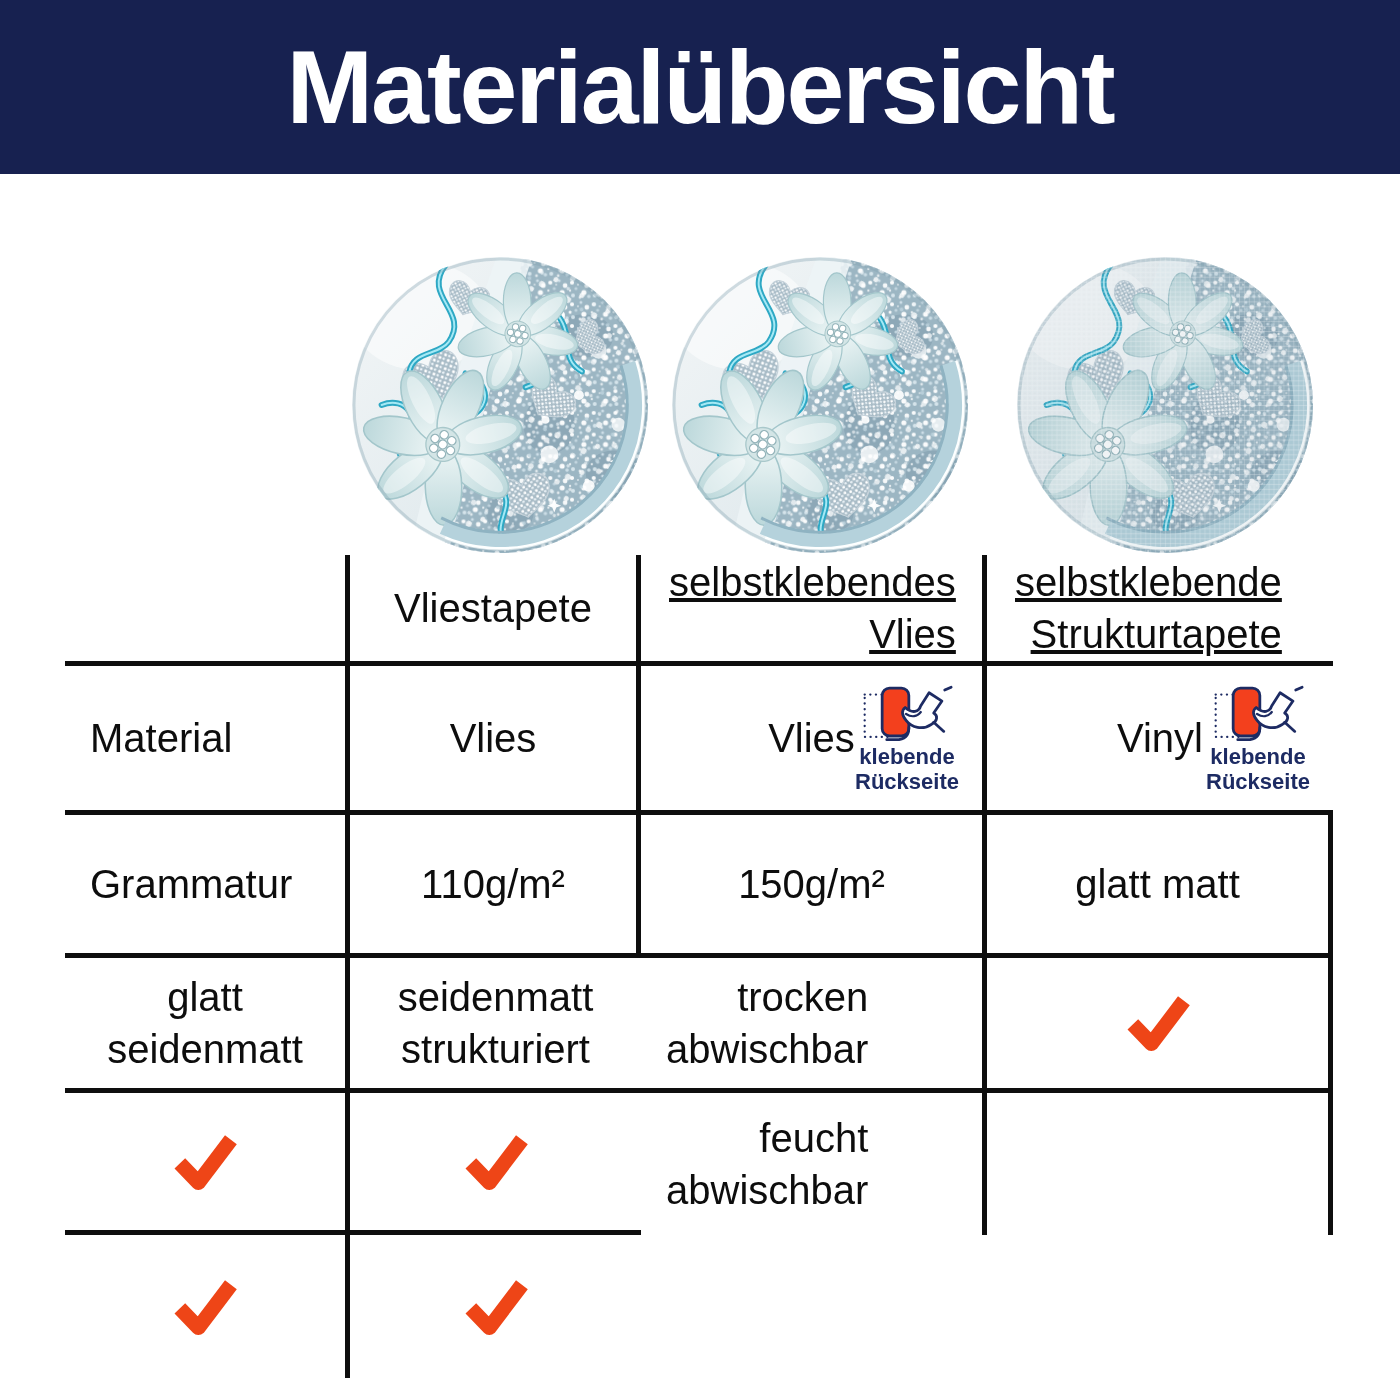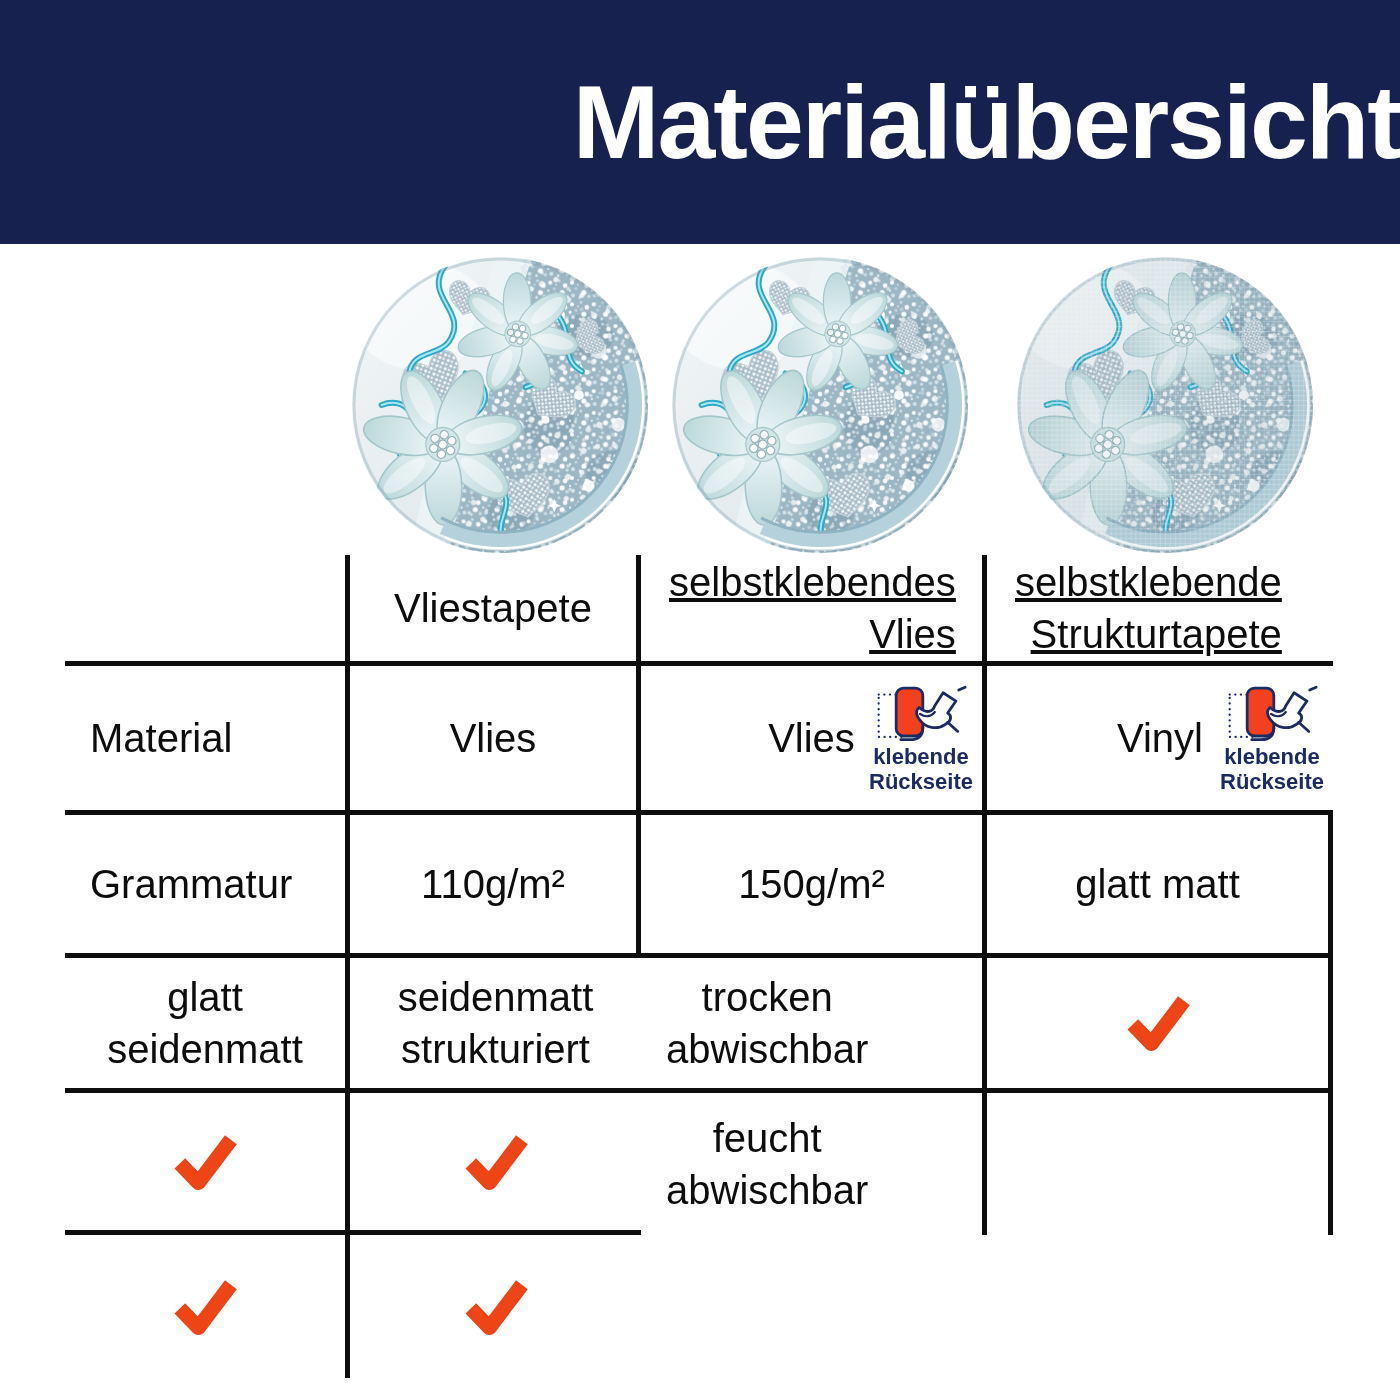--- a/index.html
+++ b/index.html
@@ -1,43 +1,43 @@
 <!DOCTYPE html>
 <html><head>
 <meta charset="utf-8">
 <style>
   html,body{margin:0;padding:0;background:#ffffff;}
   .page{position:relative;width:1400px;height:1400px;background:#ffffff;overflow:hidden;
         font-family:"Liberation Sans", sans-serif;color:#0d0d0d;}
 
   
-  .banner{position:absolute;left:0;top:0;width:1400px;height:244px;background:#172150;
-          display:flex;align-items:center;justify-content:flex-end;}
+  .banner{position:absolute;left:0;top:0;width:1400px;height:174px;background:#172150;
+          display:flex;align-items:center;justify-content:center;}
   .banner h1{margin:0;color:#ffffff;font-size:104px;font-weight:bold;letter-spacing:-2px;}
 
   
   .thumb{position:absolute;top:257px;width:296px;height:296px;border-radius:50%;overflow:hidden;}
   .thumb svg{display:block;width:296px;height:296px;}
   .t1{left:352px;} .t2{left:672px;} .t3{left:1017px;}
 
   
   .tbl{position:absolute;left:65px;top:555px;
        display:grid;
        grid-template-columns:285px 291px 346px 346px;
        grid-template-rows:111px 149px 143px 135px 142px 143px;}
   .cell{box-sizing:border-box;position:relative;display:flex;align-items:center;justify-content:center;
         font-size:40px;line-height:1.3;text-align:center;white-space:pre-line;}
   .vline{border-right:5px solid #0e0e0e;}
   .hline{border-bottom:5px solid #0e0e0e;}
-  .rowlabel{justify-content:flex-start;text-align:center;padding-left:25px;}
+  .rowlabel{justify-content:flex-start;text-align:right;padding-left:25px;}
   .colhead-left{justify-content:flex-start;text-align:right;padding-left:28px;text-decoration:underline;}
   .check-ic{width:74px;height:74px;}
 
   
-  .badge{position:absolute;right:2px;top:50%;transform:translateY(-50%);width:118px;
+  .badge{position:absolute;right:16px;top:50%;transform:translateY(-50%);width:118px;
          display:flex;flex-direction:column;align-items:center;}
   .badge svg{width:92px;height:62px;display:block;}
   .badge .bl{font-size:22px;font-weight:bold;color:#1d2b63;line-height:25px;text-align:center;white-space:nowrap;}
 </style>
 </head>
 <body>
 
 <div class="page">
 
   <svg width="0" height="0" style="position:absolute" aria-hidden="true">

